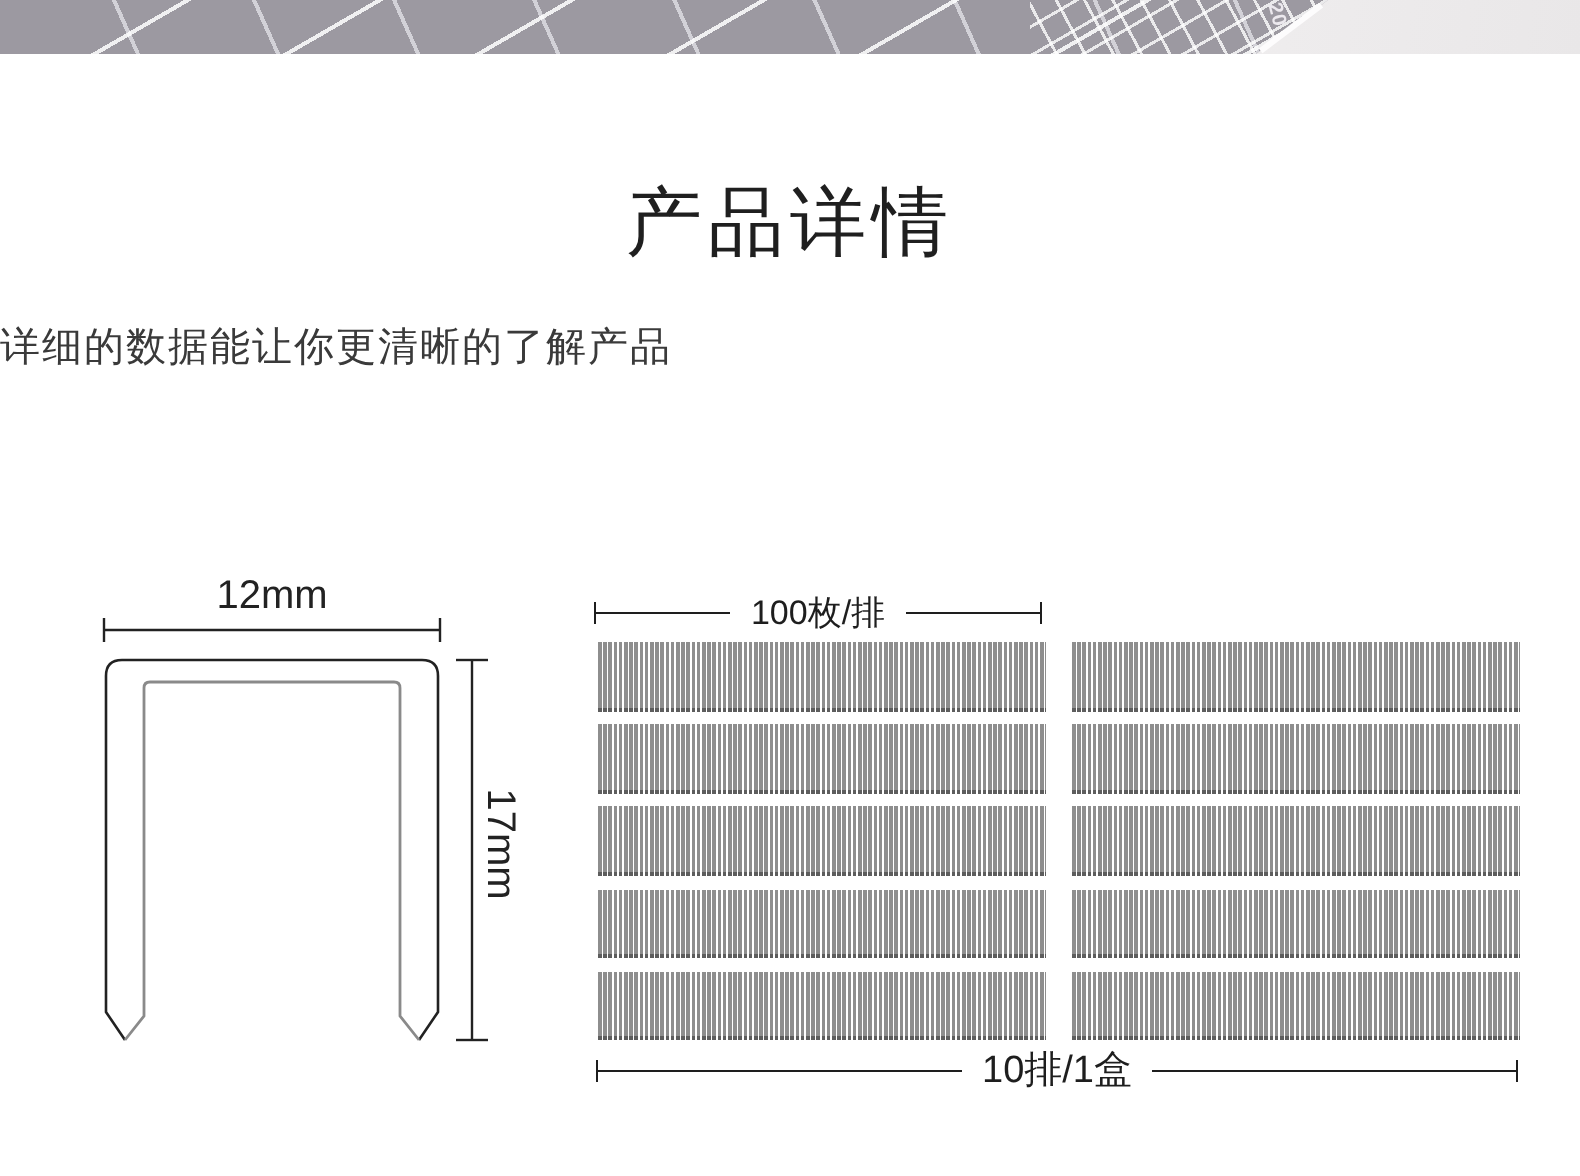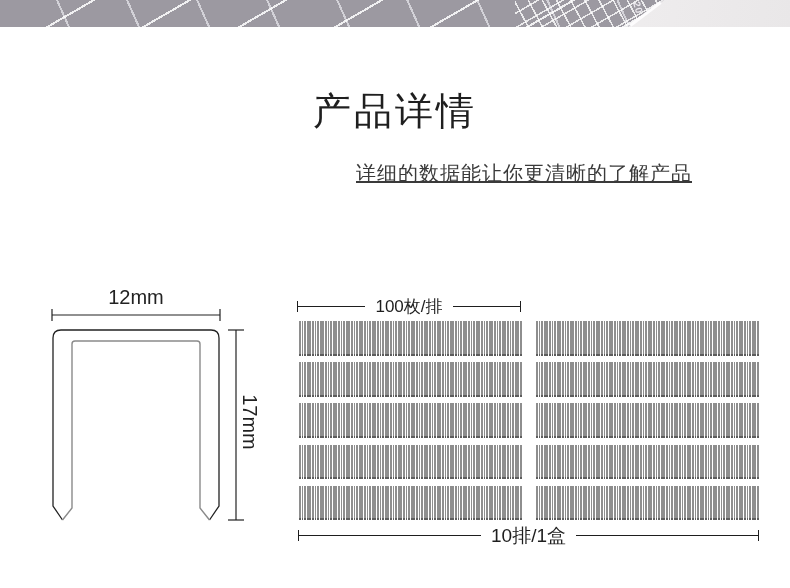--- a/index.html
+++ b/index.html
@@ -32,22 +32,22 @@
   .ruler-label {
     position:absolute; top:2px; left:632px; color:#ece9ee; font-size:10px;
     font-weight:700; transform:rotate(75deg); letter-spacing:0.5px;
   }
   
   .title {
     position:absolute; top:86px; left:0; width:790px; text-align:center;
     font-size:38px; font-weight:500; color:#1f1f1f; letter-spacing:3px;
   }
   .subtitle {
-    position:absolute; top:160px; left:0; width:692px; text-align:right;
-    font-size:20px; font-weight:300; color:#3a3a3a; letter-spacing:1px;text-decoration:underline;
+    position:absolute; top:160px; left:0; width:692px; text-align:left;
+    font-size:20px; font-weight:300; color:#3a3a3a; letter-spacing:1px;
   }
   
   .staple-svg { position:absolute; left:30px; top:282px; width:240px; height:266px; }
   .staple-svg text { font-family:"Liberation Sans", sans-serif; font-size:20px; fill:#222; }
   
   .dim { position:absolute; display:flex; align-items:center; color:#1e1e1e; }
   .dim .tick { width:1px; height:11px; background:#1e1e1e; }
   .dim .line { flex:1; height:1px; background:#1e1e1e; }
   .dim .label { padding:0 10px; white-space:nowrap; line-height:1; }
   .dim-top { left:297px; top:294px; width:224px; height:24px; }

